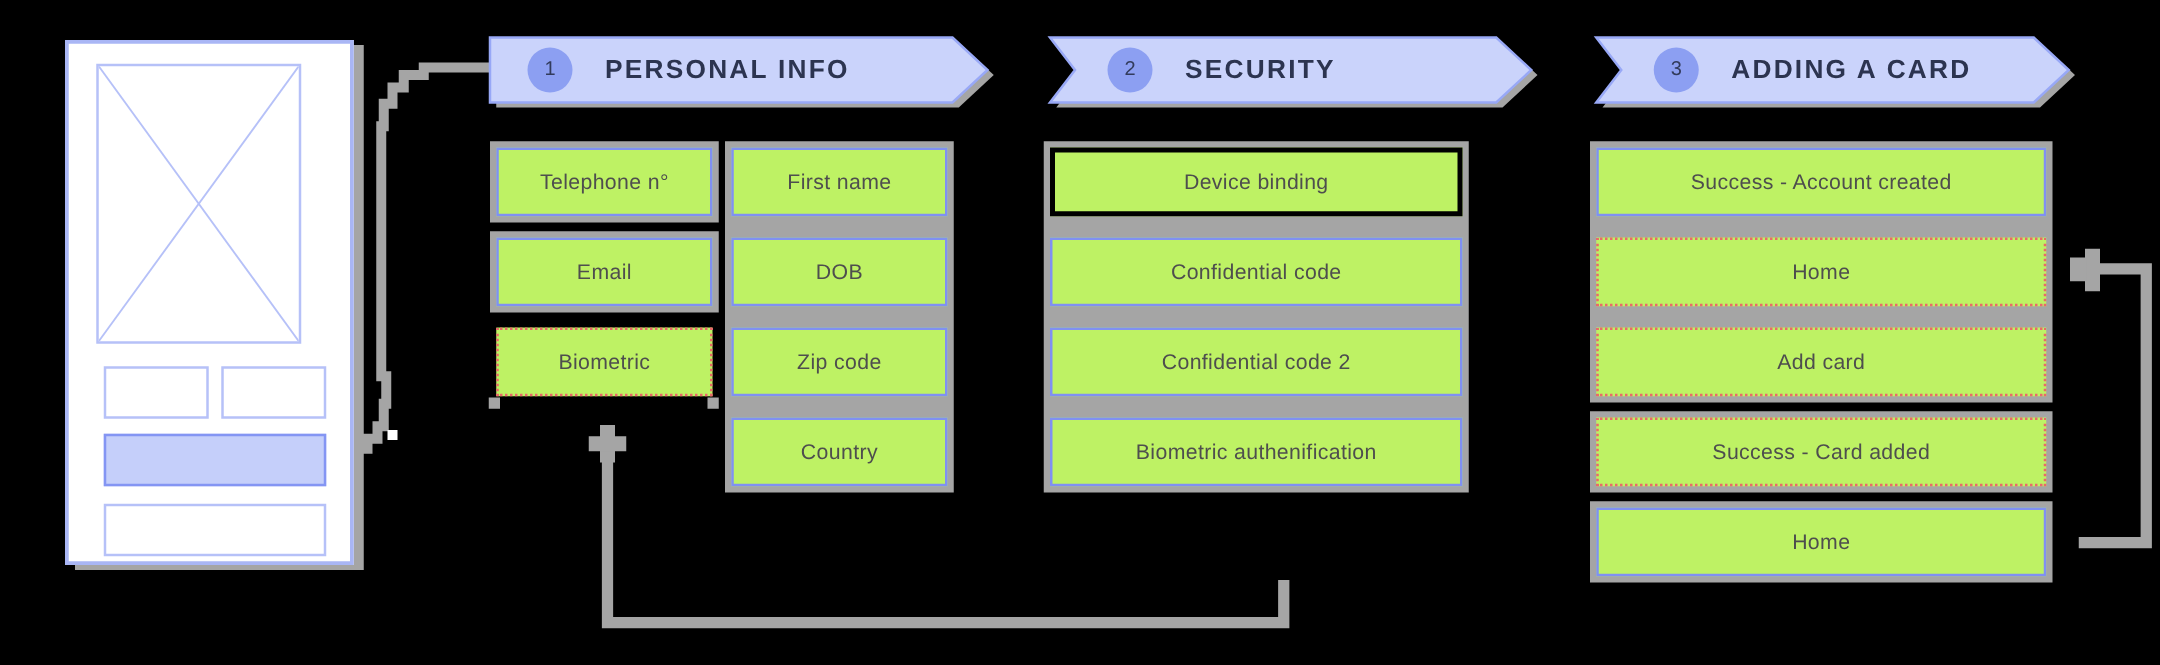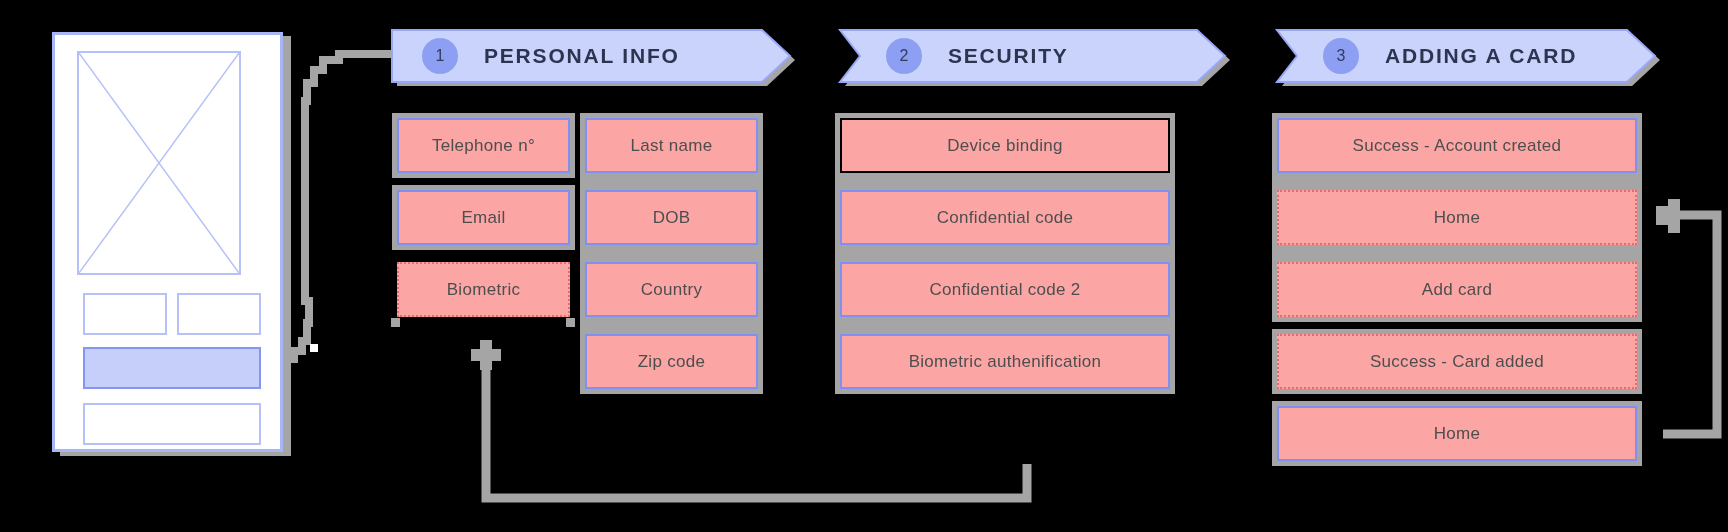--- a/index.html
+++ b/index.html
@@ -53,26 +53,26 @@
     font-size:21px;font-weight:600;letter-spacing:1.8px;color:#2c3450;
     white-space:nowrap;
   }
 
   
   .gray-group{
     position:absolute;background:#a5a5a5;padding:5px;
     display:flex;flex-direction:column;gap:17px;z-index:1;box-sizing:content-box;
   }
   .box{
-    box-sizing:border-box;height:55px;background:#fca5a5;
+    box-sizing:border-box;height:55px;background:#bef264;
     display:flex;align-items:center;justify-content:center;
     font-size:17px;color:#4e4e4e;letter-spacing:.3px;white-space:nowrap;
   }
   .blue{border:2px solid #8090f2;}
-  .red-solid{border:2px solid #000000;}
+  .red-solid{border:4px solid #000000;}
   .red-dotted{border:2px dotted #e96a6a;}
   .standalone{position:absolute;z-index:1;}
   .w-pi{width:173px;}
   .w-sec{width:330px;}
   .w-card{width:360px;text-align:right;}
 </style>
 </head>
 <body>
 
 <div class="canvas">
@@ -155,24 +155,24 @@
 
   <div class="gray-group" style="left:392px;top:113px;width:173px;">
     <div class="box blue w-pi">Telephone n°</div>
   </div>
   <div class="gray-group" style="left:392px;top:185px;width:173px;">
     <div class="box blue w-pi">Email</div>
   </div>
   <div class="box red-dotted w-pi standalone" style="left:397px;top:262px;">Biometric</div>
 
   <div class="gray-group" style="left:580px;top:113px;width:173px;">
-    <div class="box blue w-pi">Last name</div>
+    <div class="box blue w-pi">First name</div>
     <div class="box blue w-pi">DOB</div>
+    <div class="box blue w-pi">Zip code</div>
     <div class="box blue w-pi">Country</div>
-    <div class="box blue w-pi">Zip code</div>
   </div>
 
   <div class="gray-group" style="left:835px;top:113px;width:330px;">
     <div class="box red-solid w-sec">Device binding</div>
     <div class="box blue w-sec">Confidential code</div>
     <div class="box blue w-sec">Confidential code 2</div>
     <div class="box blue w-sec">Biometric authenification</div>
   </div>
 
   <div class="gray-group" style="left:1272px;top:113px;width:360px;">

